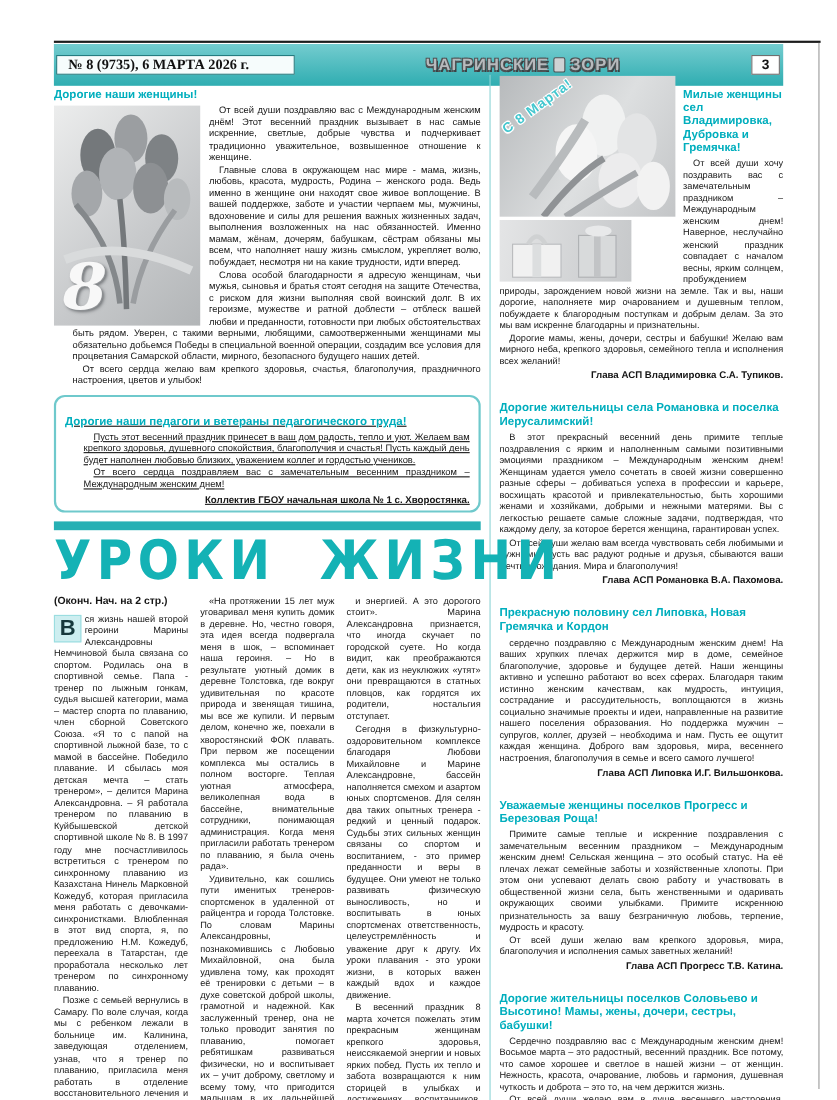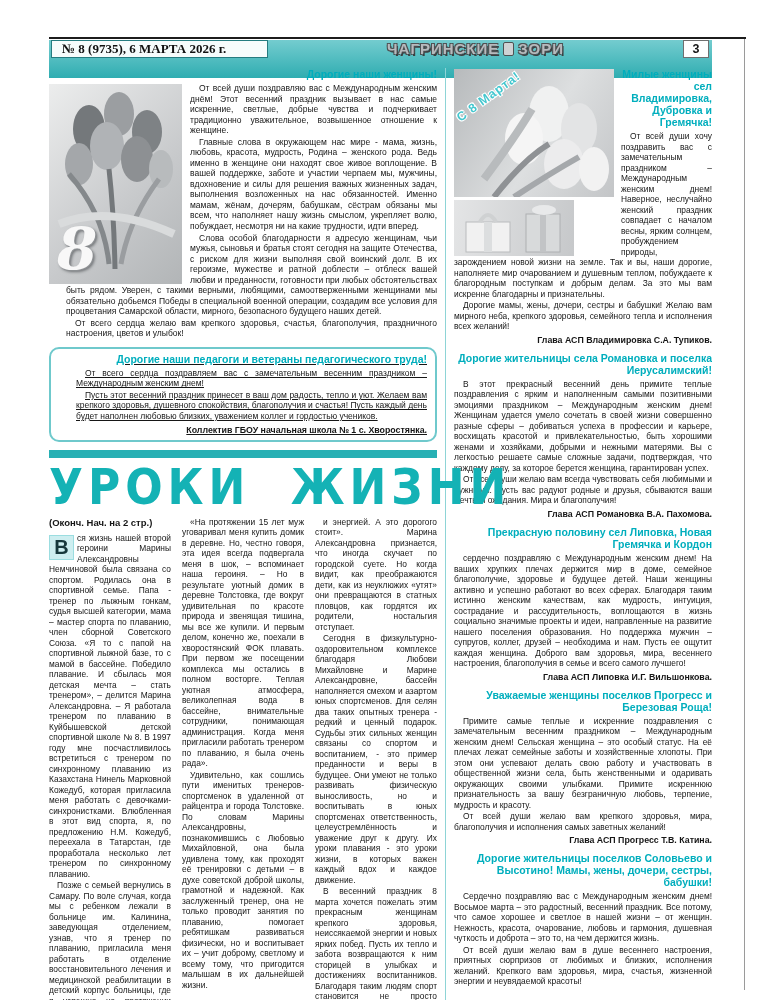--- a/index.html
+++ b/index.html
@@ -4,38 +4,38 @@
 <style>
   html,body{margin:0;padding:0;background:#fff;}
   body{width:761px;height:1000px;position:relative;overflow:hidden;
        font-family:"Liberation Sans",sans-serif;color:#161616;}
   .page{position:absolute;inset:0;background:#fff;}
   .topline{position:absolute;left:49px;top:37px;width:697px;height:2px;background:#1c1c1c;}
   .rightline{position:absolute;top:39px;bottom:10px;left:744px;width:1px;background:#9a9a9a;}
 
   
   .masthead{position:absolute;left:49px;top:40px;width:663px;height:38px;
-    background:linear-gradient(#74cccf,#2fadb1);display:flex;align-items:flex-start;}
+    background:linear-gradient(#74cccf,#2fadb1);display:flex;align-items:center;}
   .issue-box{margin-left:2px;background:#f6fcfc;border:1px solid #257c80;height:16px;
     display:flex;align-items:center;padding:0 10px;min-width:195px;
     font-family:"Liberation Serif",serif;font-weight:bold;font-size:13px;color:#111;}
   .logo{flex:1;text-align:center;font-weight:bold;font-size:15px;letter-spacing:1px;
     color:#b7babd;text-shadow:-1px -1px 0 #4e5254,1px -1px 0 #4e5254,-1px 1px 0 #4e5254,1.5px 1.5px 0 #3c4042;
     white-space:nowrap;}
   .logo-icon{display:inline-block;width:9px;height:12px;background:#cfd2d4;border:1px solid #4e5254;
     border-radius:2px;margin:0 4px;vertical-align:-2px;}
   .page-box{width:24px;height:16px;background:#fff;border:1px solid #6f6f6f;margin-right:3px;
     display:flex;align-items:center;justify-content:center;font-weight:bold;font-size:12.5px;}
 
   
   .content{position:absolute;left:49px;top:68px;width:663px;display:flex;}
   .left-col{width:388px;}
   .right-col{width:258px;margin-left:8px;border-left:1px solid #8ed4d6;padding-left:8px;}
 
-  h2.cyan{color:#00aebd;font-size:10.5px;line-height:1.15;font-weight:bold;text-align:right;margin:0 0 3px;}
+  h2.cyan{color:#00aebd;font-size:10.5px;line-height:1.15;font-weight:bold;text-align:left;margin:12px 0 3px;}
   p.t{font-size:8.5px;line-height:1.24;text-align:justify;text-indent:9px;margin:0 0 1px;padding-left:17px;}
   .sig{text-align:right;font-weight:bold;font-size:8.8px;margin:3px 0 0;}
 
   
   .greet-women{overflow:hidden;}
   .bouquet-photo{float:left;width:133px;height:200px;margin:1px 8px 1px 0;position:relative;
     background:linear-gradient(135deg,#eceded,#c7c9cb 60%,#b2b5b7);overflow:hidden;}
   .bouquet-eight{position:absolute;left:8px;bottom:6px;font-family:"DejaVu Serif",serif;
     font-style:italic;font-weight:bold;font-size:58px;line-height:1;color:#f8f8f8;
     text-shadow:1px 1px 0 #8e9194,2px 2px 3px #6f7275;}
@@ -108,22 +108,22 @@
           <span class="bouquet-eight">8</span>
         </div>
         <p class="t">От всей души поздравляю вас с Международным женским днём! Этот весенний праздник вызывает в нас самые искренние, светлые, добрые чувства и подчеркивает традиционно уважительное, возвышенное отношение к женщине.</p>
         <p class="t">Главные слова в окружающем нас мире - мама, жизнь, любовь, красота, мудрость, Родина – женского рода. Ведь именно в женщине они находят свое живое воплощение. В вашей поддержке, заботе и участии черпаем мы, мужчины, вдохновение и силы для решения важных жизненных задач, выполнения возложенных на нас обязанностей. Именно мамам, жёнам, дочерям, бабушкам, сёстрам обязаны мы всем, что наполняет нашу жизнь смыслом, укрепляет волю, побуждает, несмотря ни на какие трудности, идти вперед.</p>
         <p class="t">Слова особой благодарности я адресую женщинам, чьи мужья, сыновья и братья стоят сегодня на защите Отечества, с риском для жизни выполняя свой воинский долг. В их героизме, мужестве и ратной доблести – отблеск вашей любви и преданности, готовности при любых обстоятельствах быть рядом. Уверен, с такими верными, любящими, самоотверженными женщинами мы обязательно добьемся Победы в специальной военной операции, создадим все условия для процветания Самарской области, мирного, безопасного будущего наших детей.</p>
         <p class="t">От всего сердца желаю вам крепкого здоровья, счастья, благополучия, праздничного настроения, цветов и улыбок!</p>
       </div>
 
       <div class="teachers-box">
         <h2 class="cyan">Дорогие наши педагоги и ветераны педагогического труда!</h2>
+        <p class="t">Пусть этот весенний праздник принесет в ваш дом радость, тепло и уют. Желаем вам крепкого здоровья, душевного спокойствия, благополучия и счастья! Пусть каждый день будет наполнен любовью близких, уважением коллег и гордостью учеников.</p>
         <p class="t">От всего сердца поздравляем вас с замечательным весенним праздником – Международным женским днем!</p>
-        <p class="t">Пусть этот весенний праздник принесет в ваш дом радость, тепло и уют. Желаем вам крепкого здоровья, душевного спокойствия, благополучия и счастья! Пусть каждый день будет наполнен любовью близких, уважением коллег и гордостью учеников.</p>
         <div class="sig">Коллектив ГБОУ начальная школа № 1 с. Хворостянка.</div>
       </div>
 
       <div class="teal-bar"></div>
 
       <h1 class="headline">УРОКИ ЖИЗНИ</h1>
 
       <div class="body-cols">
         <div class="bcol">
           <div class="cont-note">(Оконч. Нач. на 2 стр.)</div>

